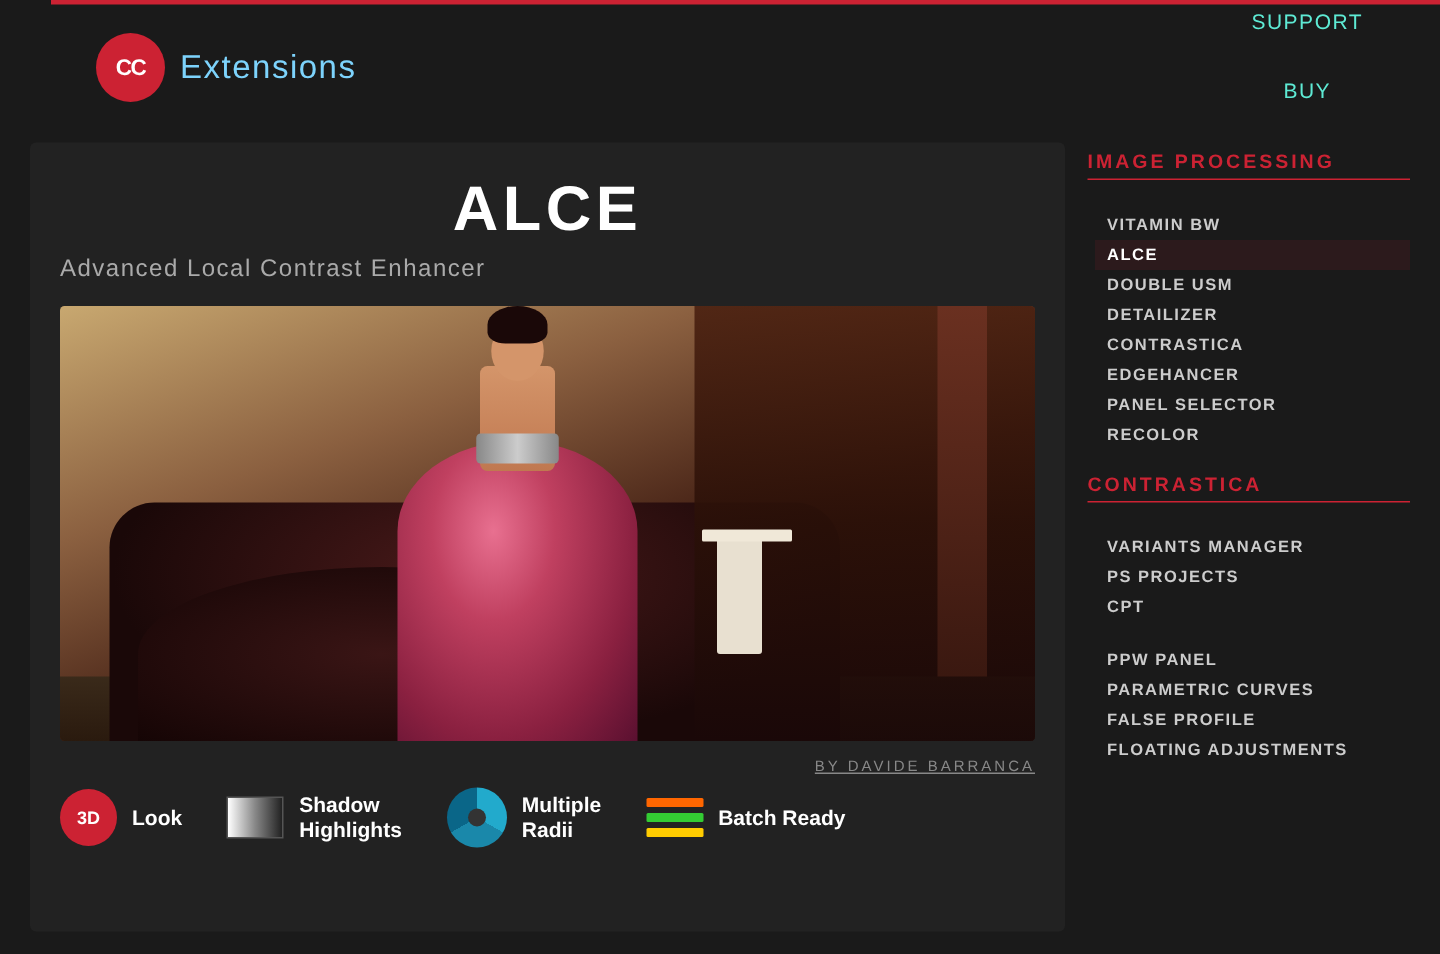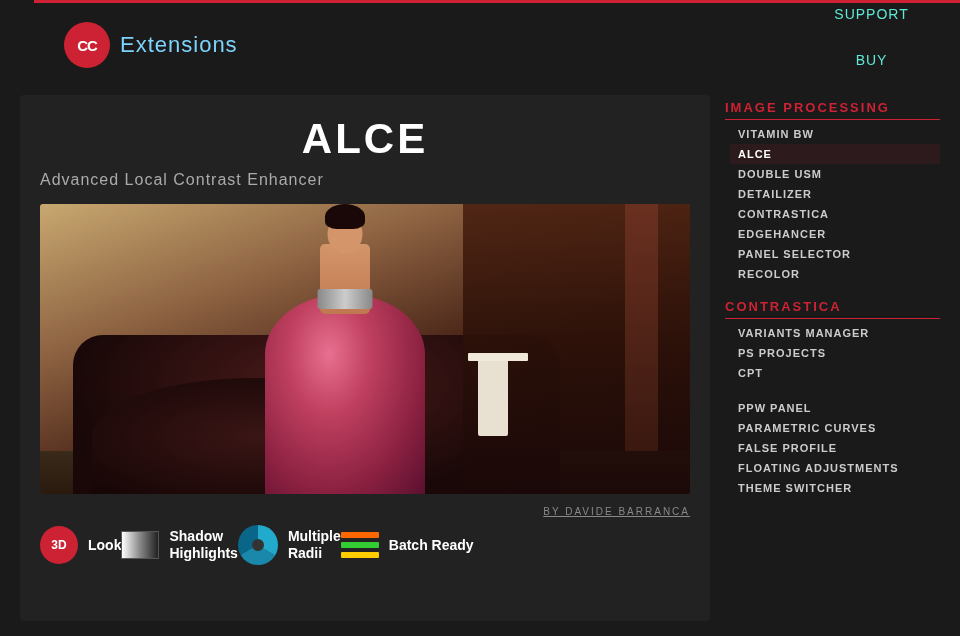--- a/index.html
+++ b/index.html
@@ -264,20 +264,21 @@
       text-align: right;
       color: #888;
       font-size: 10px;
       letter-spacing: 2px;
       margin-bottom: 8px;
       text-decoration: underline;
     }
     #features-bar {
       display: flex;
       align-items: center;
+      gap: 30px;
     }
 
     .feature-item {
       display: flex;
       align-items: center;
       gap: 10px;
     }
     .feature-label {
       color: white;
       font-size: 14px;
@@ -347,21 +348,21 @@
       width: 215px;
       margin-left: 15px;
       padding: 5px 0;
     }
 
     .sidebar-section-title {
       color: #cc2233;
       font-size: 13px;
       font-weight: bold;
       letter-spacing: 2px;
-      margin-bottom: 4px;
+      margin-bottom: 20px;
       padding-bottom: 4px;
       border-bottom: 1px solid #cc2233;
     }
 
     .sidebar-link {
       color: #cccccc;
       font-size: 11px;
       font-weight: bold;
       letter-spacing: 1px;
       display: block;
@@ -481,19 +482,18 @@
         <a class="sidebar-link">CPT</a>
       </div>
     </div>
 
     <div class="sidebar-section">
       <div class="sidebar-items">
         <a class="sidebar-link">PPW PANEL</a>
         <a class="sidebar-link">PARAMETRIC CURVES</a>
         <a class="sidebar-link">FALSE PROFILE</a>
         <a class="sidebar-link">FLOATING ADJUSTMENTS</a>
-        <a class="sidebar-link">THEME SWITCHER</a>
       </div>
     </div>
 
   </div>
 
 </div>
 
 </body></html>

